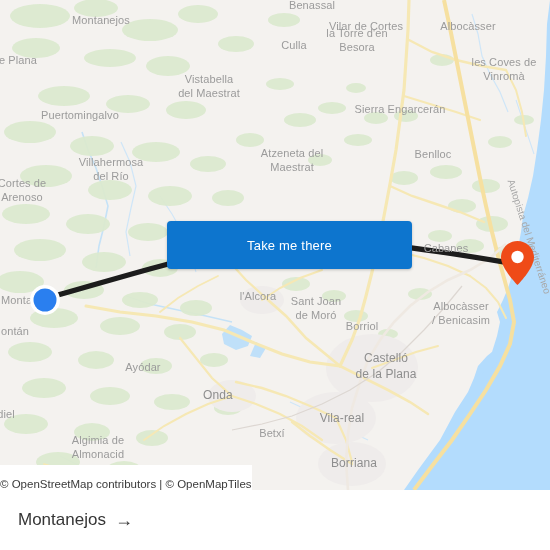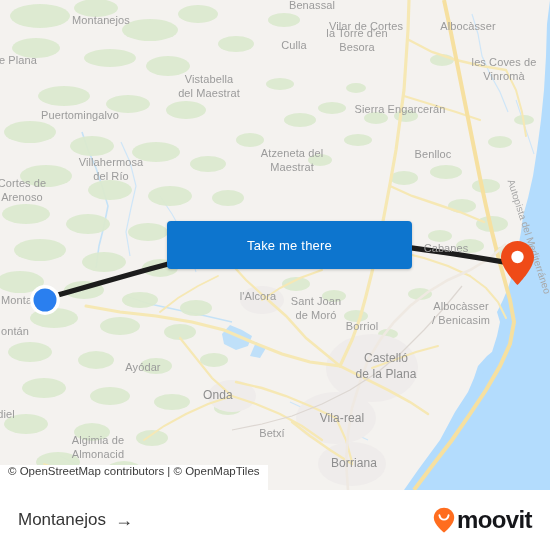--- a/index.html
+++ b/index.html
@@ -65,24 +65,24 @@
     transform-origin: 0 0;
     pointer-events: none;
   }
 
   
   #attribution {
     position: absolute;
     left: 0;
     bottom: 0;
     height: 25px;
-    padding: 0 8px;
+    padding: 0 0;
     background: #ffffff;
     display: flex;
-    align-items: flex-start;
+    align-items: flex-end;
     font-size: 11.5px;
     color: #3a3a3a;
     white-space: nowrap;
     z-index: 40;
   }
 
   
   #cta {
     position: absolute;
     left: 167px;
@@ -375,23 +375,15 @@
   </div>
 
   <button id="cta" type="button">Take me there</button>
 
   <div id="footer">
     <div id="route-summary">
       <span>Montanejos</span>
       <span class="arrow">→</span>
     </div>
 
-    <div id="brand">
-      <svg class="logo-pin" width="22" height="26" viewBox="0 0 22 26">
-        <path d="M11,0.8 C5.2,0.8 0.8,5.2 0.8,10.8 C0.8,17.8 11,25.6 11,25.6
-                 C11,25.6 21.2,17.8 21.2,10.8 C21.2,5.2 16.8,0.8 11,0.8 Z" fill="#ff6d1f"></path>
-        <path d="M6.4,8.2 C6.4,8.2 7.3,12.6 11,12.6 C14.7,12.6 15.6,8.2 15.6,8.2" fill="none" stroke="#ffffff" stroke-width="1.9" stroke-linecap="round"></path>
-      </svg>
-      <span class="wordmark">moovit</span>
-    </div>
   </div>
 
 </div>
 
 </body></html>

